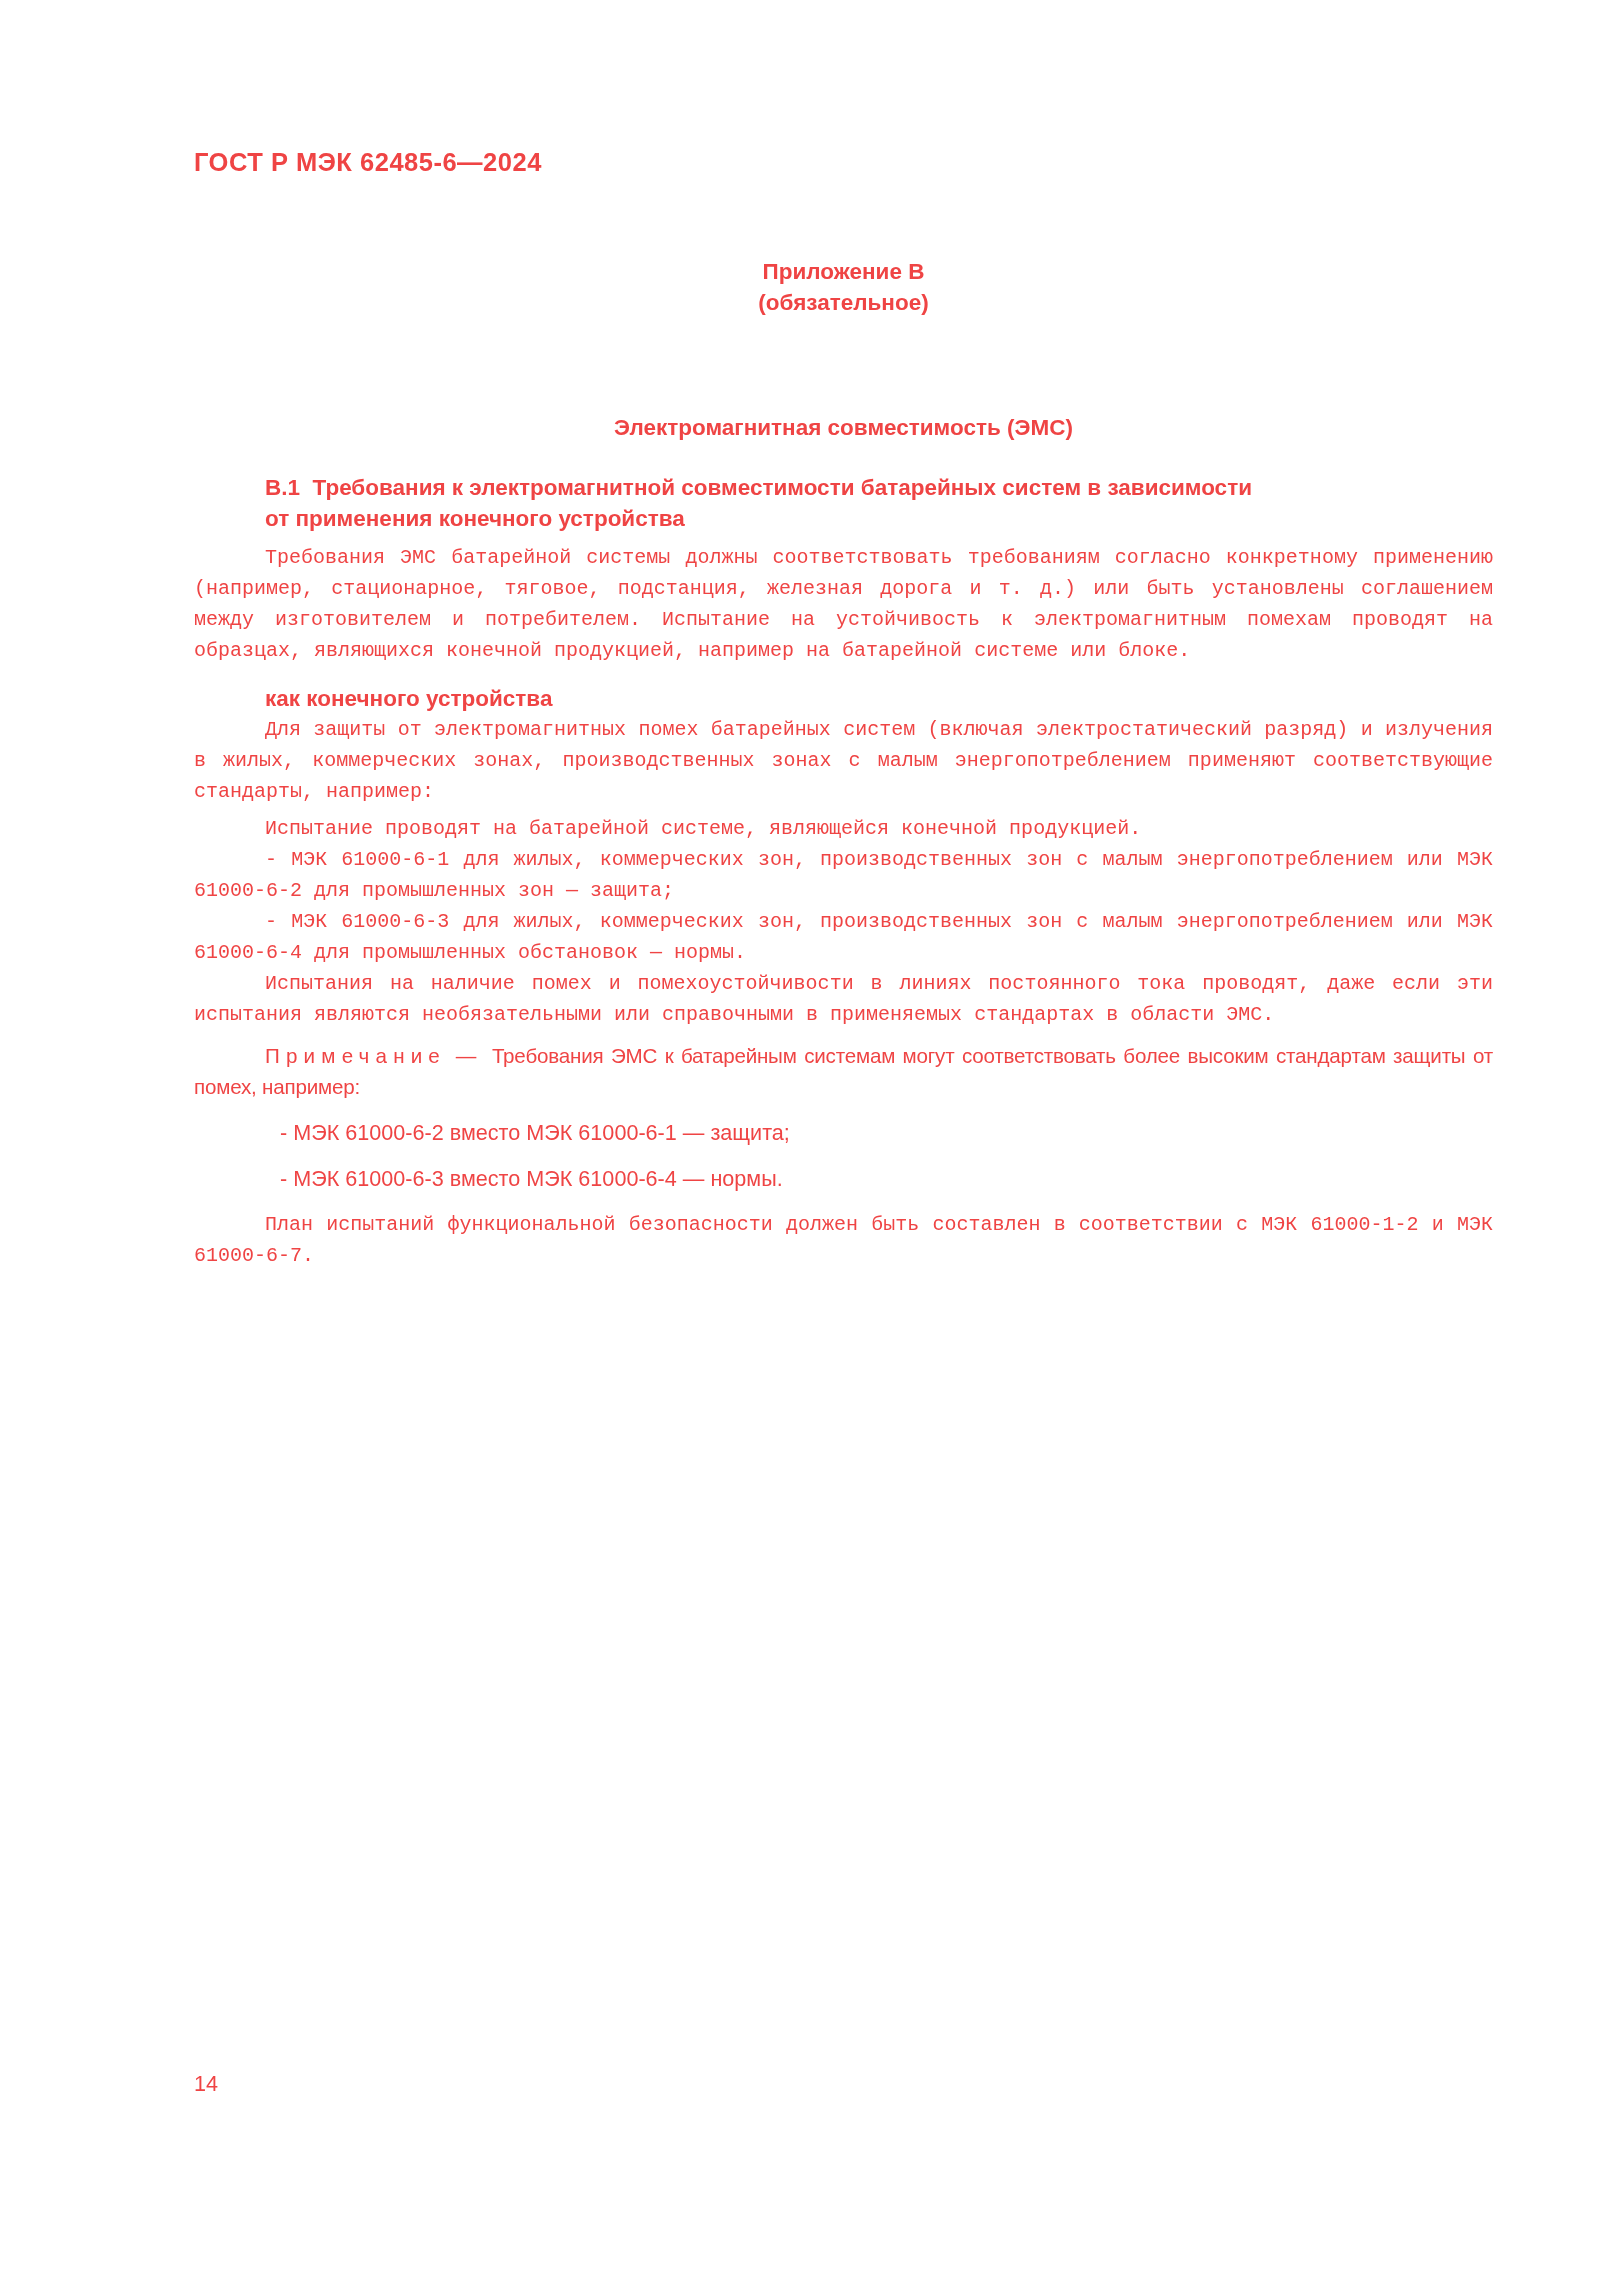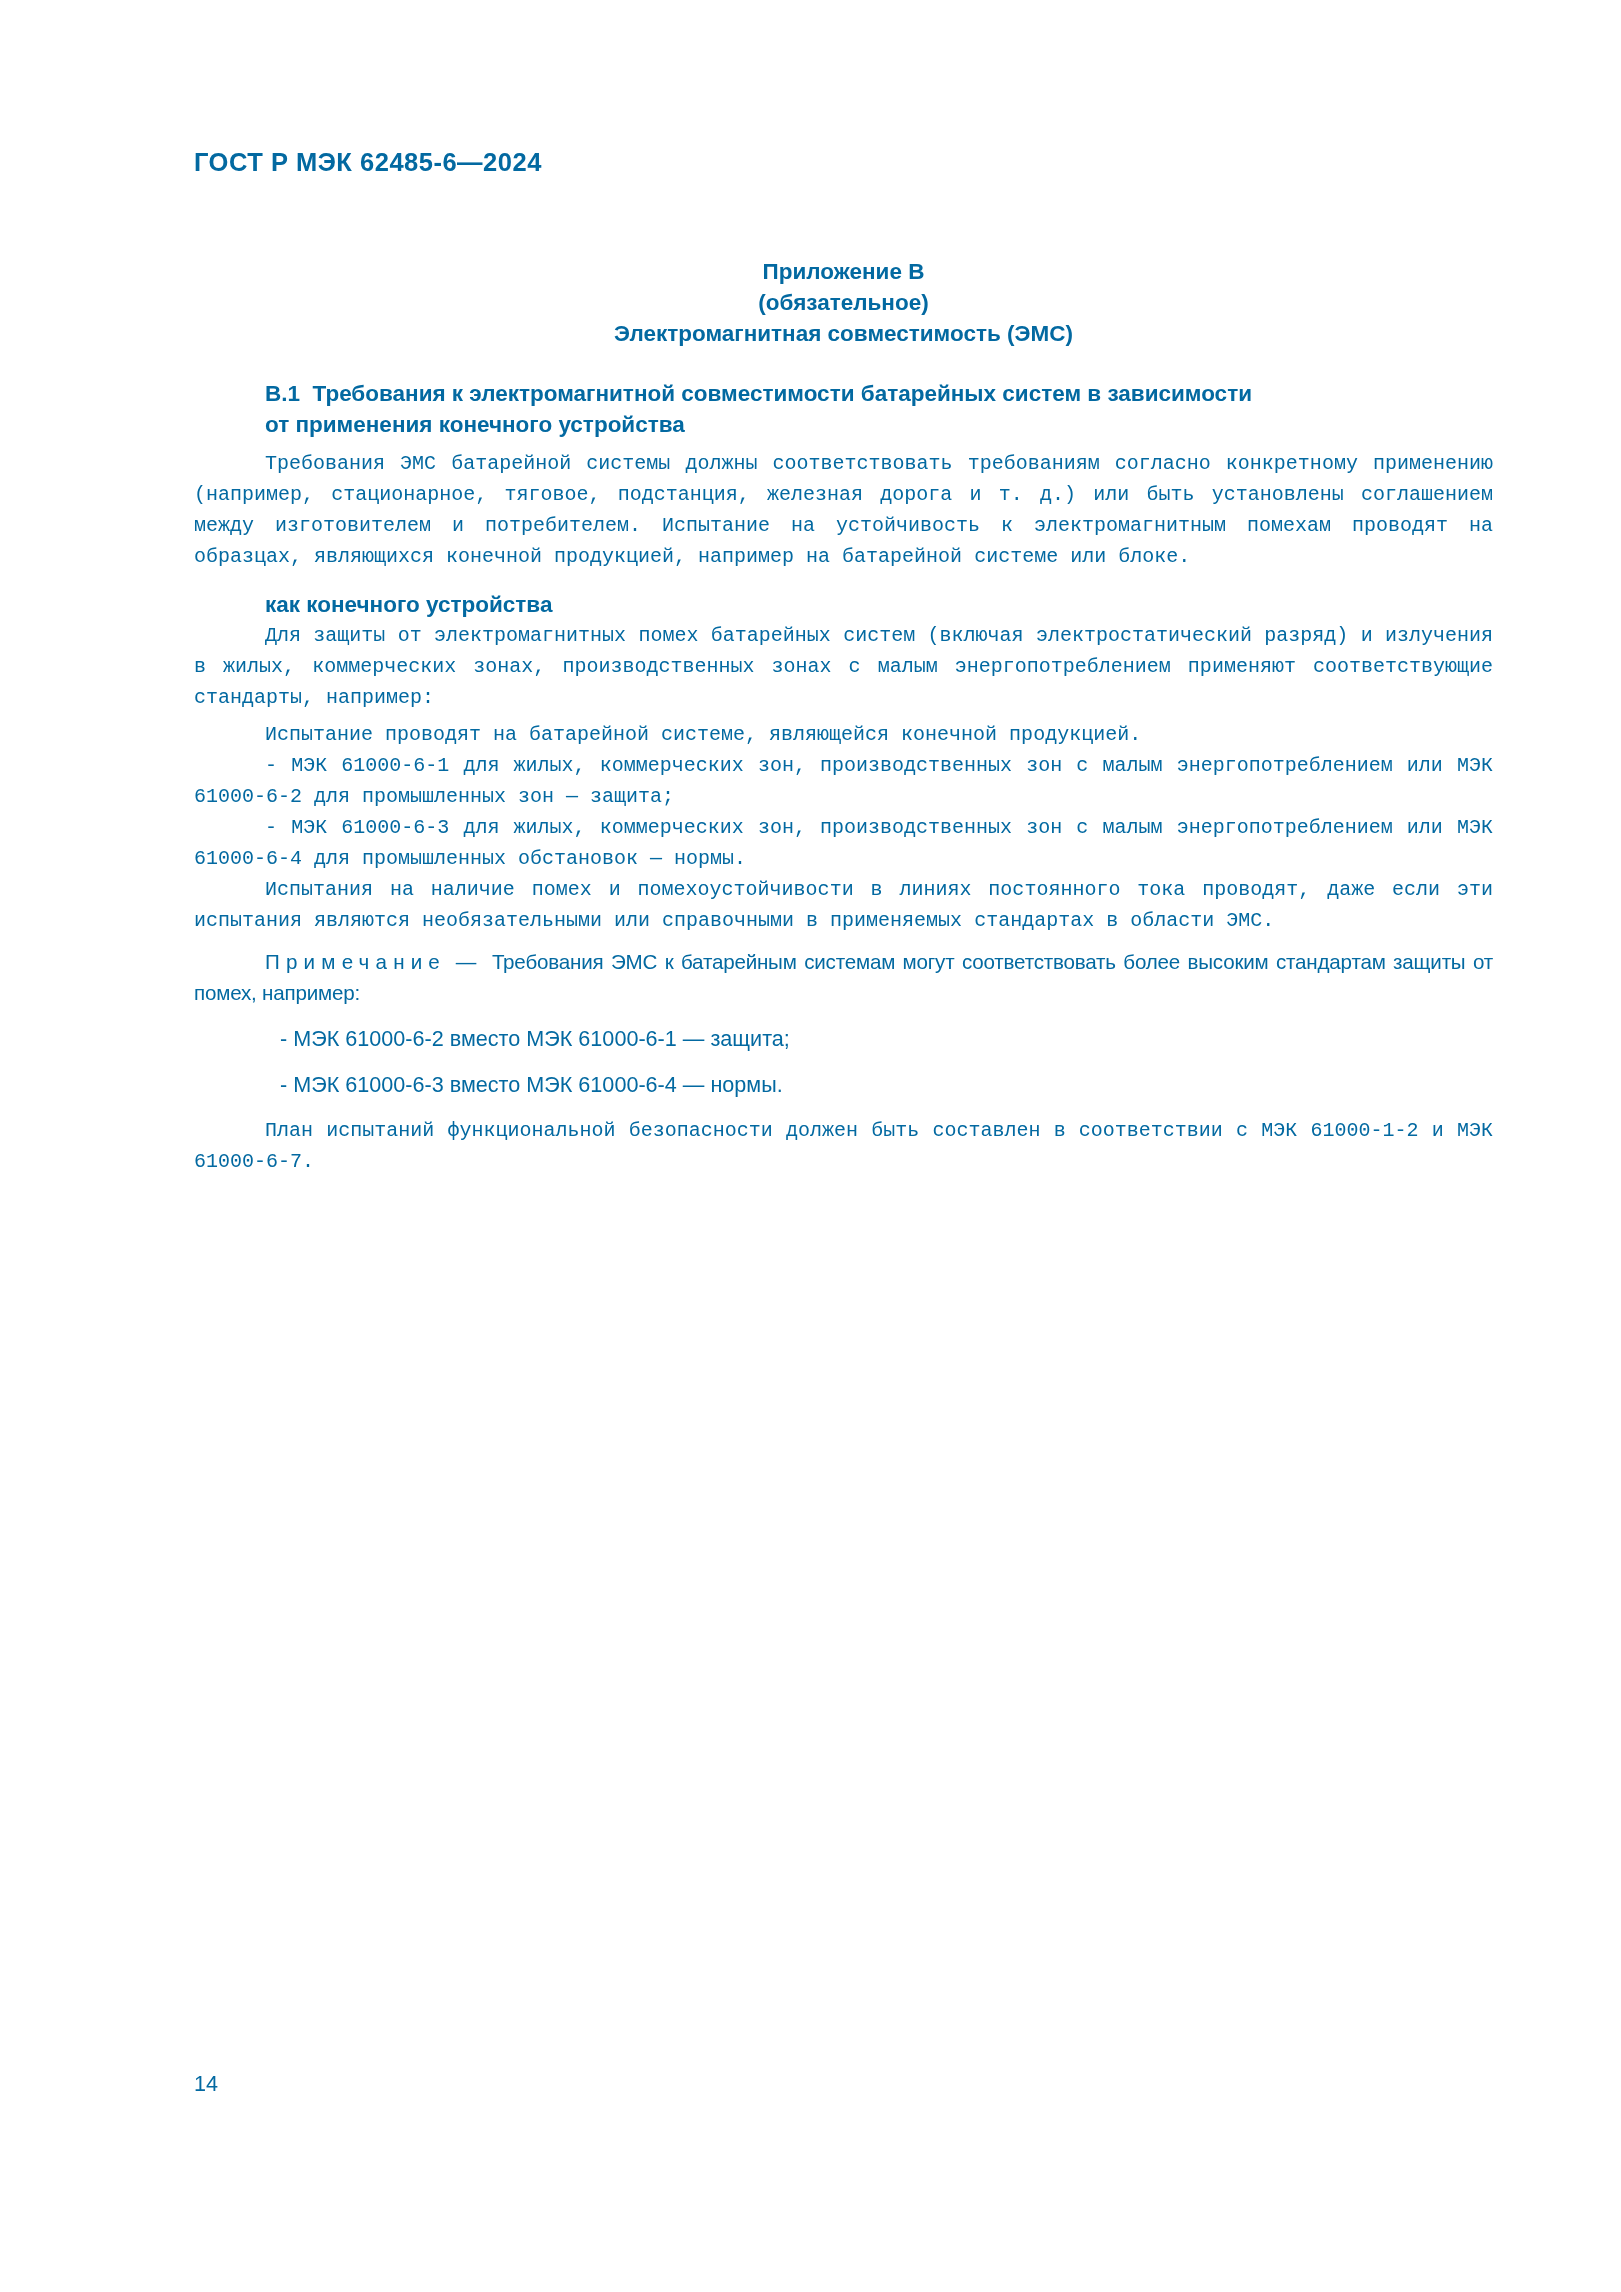--- a/index.html
+++ b/index.html
@@ -8,21 +8,21 @@
     padding: 0;
     background: #888;
   }
   .page {
     position: relative;
     width: 1621px;
     height: 2293px;
     margin: 0 auto;
     background: #ffffff;
     overflow: hidden;
-    color: #0369a1;
+    color: #ef4444;
     font-family: "Liberation Sans", "DejaVu Sans", sans-serif;
   }
   .content {
     position: absolute;
     left: 194px;
     width: 1299px;
     top: 0;
   }
   .doc-code {
     margin-top: 147px;
@@ -32,21 +32,21 @@
     letter-spacing: 0.5px;
   }
   .centered {
     text-align: center;
     font-weight: bold;
     font-size: 22.5px;
     line-height: 31px;
   }
   .appendix-label { margin-top: 78px; }
   .appendix-obligation { margin-top: 0; }
-  .appendix-title { }
+  .appendix-title { margin-top: 94px; }
   .sec-heading {
     margin-left: 71px;
     font-weight: bold;
     font-size: 22.5px;
     line-height: 31px;
   }
   .sec-heading .hline { display: block; }
   .sec-heading-b1 { margin-top: 29px; }
   .sec-heading-b2 { margin-top: 17.6px; }
   p.body {

